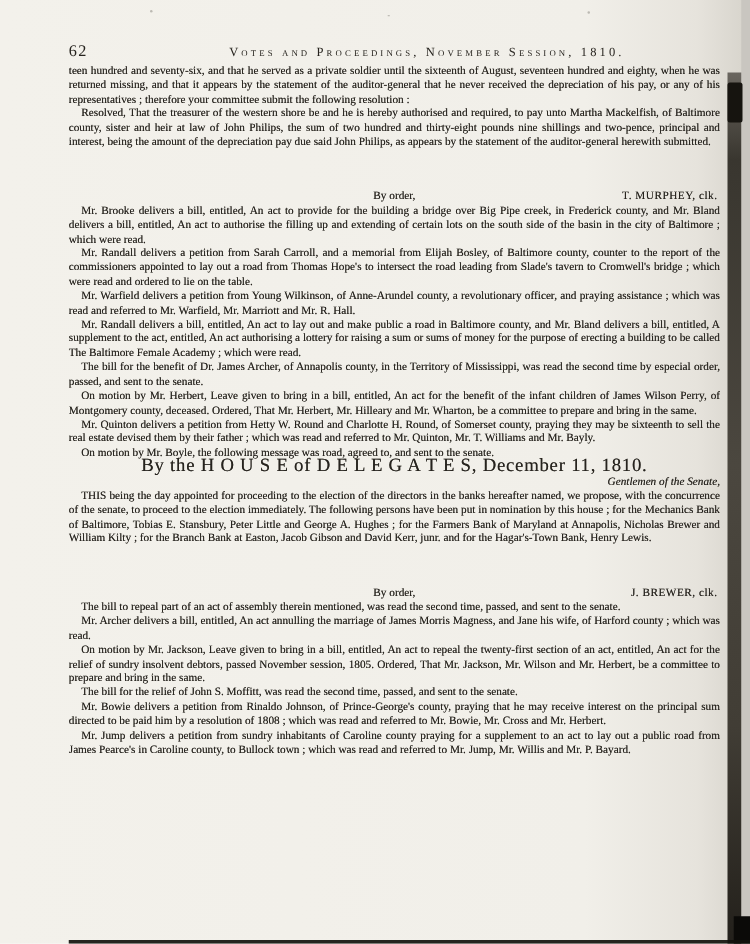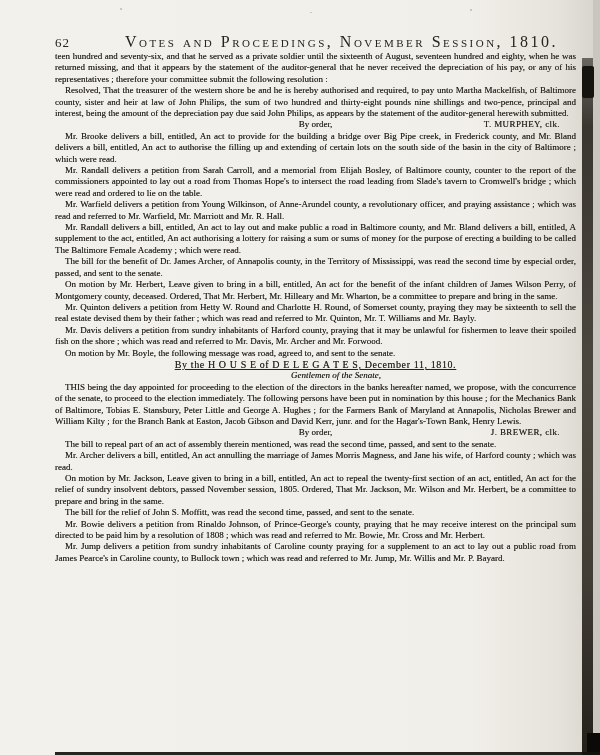--- a/index.html
+++ b/index.html
@@ -22,41 +22,41 @@
   .header{
     position:absolute;top:33px;left:55px;right:30px;
     display:flex;align-items:baseline;
   }
   .page-number{
     font-size:13px;letter-spacing:1px;flex:0 0 58px;
   }
   .running-title{
     flex:1;text-align:center;
     font-variant:small-caps;
-    font-size:16px;letter-spacing:2.5px;
+    font-size:10px;letter-spacing:2.5px;
     white-space:nowrap;
   }
   .body-col{
     position:absolute;top:51px;left:55px;width:521px;height:700px;
     font-size:9px;line-height:11.4px;
     text-align:justify;
     text-shadow:0 0 0.45px rgba(20,16,10,.6);
     overflow:hidden;
   }
   p.para{margin:0;}
   p.indent{text-indent:10px;}
   p.flush{text-indent:0;}
-  p.center{text-align:center;text-indent:0;letter-spacing:.6px;font-size:10px;text-decoration:underline;}
-  p.italic{font-style:italic;text-indent:0;margin-left:41px;text-align:center;}
-  .byorder{position:relative;height:11.4px;}
+  p.center{text-align:center;text-indent:0;letter-spacing:.6px;font-size:15px;}
+  p.italic{font-style:italic;text-indent:0;margin-left:41px;text-align:right;}
+  .byorder{position:relative;height:11.4px;margin-top:32px;}
   .byorder .bo-left{
     position:absolute;left:0;right:0;text-align:center;
   }
   .byorder .clerk{
-    position:absolute;right:16px;letter-spacing:.4px;
+    position:absolute;right:2px;letter-spacing:.4px;
   }
   
   .edge-right{
     position:absolute;top:0;right:0;width:7px;height:100%;
     background:var(--edge-gray);
   }
   .gutter-shadow{
     position:absolute;top:58px;bottom:0;right:7px;width:11px;
     background:linear-gradient(180deg,#6a665f 0%, #39362f 10%, #4b473f 45%, #413d35 75%, #23201b 100%);
     filter:blur(.4px);
@@ -92,21 +92,20 @@
         <span class="bo-left">By order,</span>
         <span class="clerk">T. MURPHEY, clk.</span>
       </div>
       <p class="para indent">Mr. Brooke delivers a bill, entitled, An act to provide for the building a bridge over Big Pipe creek, in Frederick county, and Mr. Bland delivers a bill, entitled, An act to authorise the filling up and extending of certain lots on the south side of the basin in the city of Baltimore ; which were read.</p>
       <p class="para indent">Mr. Randall delivers a petition from Sarah Carroll, and a memorial from Elijah Bosley, of Baltimore county, counter to the report of the commissioners appointed to lay out a road from Thomas Hope's to intersect the road leading from Slade's tavern to Cromwell's bridge ; which were read and ordered to lie on the table.</p>
       <p class="para indent">Mr. Warfield delivers a petition from Young Wilkinson, of Anne-Arundel county, a revolutionary officer, and praying assistance ; which was read and referred to Mr. Warfield, Mr. Marriott and Mr. R. Hall.</p>
       <p class="para indent">Mr. Randall delivers a bill, entitled, An act to lay out and make public a road in Baltimore county, and Mr. Bland delivers a bill, entitled, A supplement to the act, entitled, An act authorising a lottery for raising a sum or sums of money for the purpose of erecting a building to be called The Baltimore Female Academy ; which were read.</p>
       <p class="para indent">The bill for the benefit of Dr. James Archer, of Annapolis county, in the Territory of Mississippi, was read the second time by especial order, passed, and sent to the senate.</p>
       <p class="para indent">On motion by Mr. Herbert, Leave given to bring in a bill, entitled, An act for the benefit of the infant children of James Wilson Perry, of Montgomery county, deceased. Ordered, That Mr. Herbert, Mr. Hilleary and Mr. Wharton, be a committee to prepare and bring in the same.</p>
       <p class="para indent">Mr. Quinton delivers a petition from Hetty W. Round and Charlotte H. Round, of Somerset county, praying they may be sixteenth to sell the real estate devised them by their father ; which was read and referred to Mr. Quinton, Mr. T. Williams and Mr. Bayly.</p>
-      <p class="para indent">Mr. Davis delivers a petition from sundry inhabitants of Harford county, praying that it may be unlawful for fishermen to leave their spoiled fish on the shore ; which was read and referred to Mr. Davis, Mr. Archer and Mr. Forwood.</p>
       <p class="para indent">On motion by Mr. Boyle, the following message was road, agreed to, and sent to the senate.</p>
       <p class="para center">By the H O U S E  of  D E L E G A T E S,  December 11, 1810.</p>
       <p class="para italic">Gentlemen of the Senate,</p>
       <p class="para indent">THIS being the day appointed for proceeding to the election of the directors in the banks hereafter named, we propose, with the concurrence of the senate, to proceed to the election immediately.  The following persons have been put in nomination by this house ; for the Mechanics Bank of Baltimore, Tobias E. Stansbury, Peter Little and George A. Hughes ; for the Farmers Bank of Maryland at Annapolis, Nicholas Brewer and William Kilty ; for the Branch Bank at Easton, Jacob Gibson and David Kerr, junr. and for the Hagar's-Town Bank, Henry Lewis.</p>
       <div class="byorder">
         <span class="bo-left">By order,</span>
         <span class="clerk">J. BREWER, clk.</span>
       </div>
       <p class="para indent">The bill to repeal part of an act of assembly therein mentioned, was read the second time, passed, and sent to the senate.</p>
       <p class="para indent">Mr. Archer delivers a bill, entitled, An act annulling the marriage of James Morris Magness, and Jane his wife, of Harford county ; which was read.</p>

